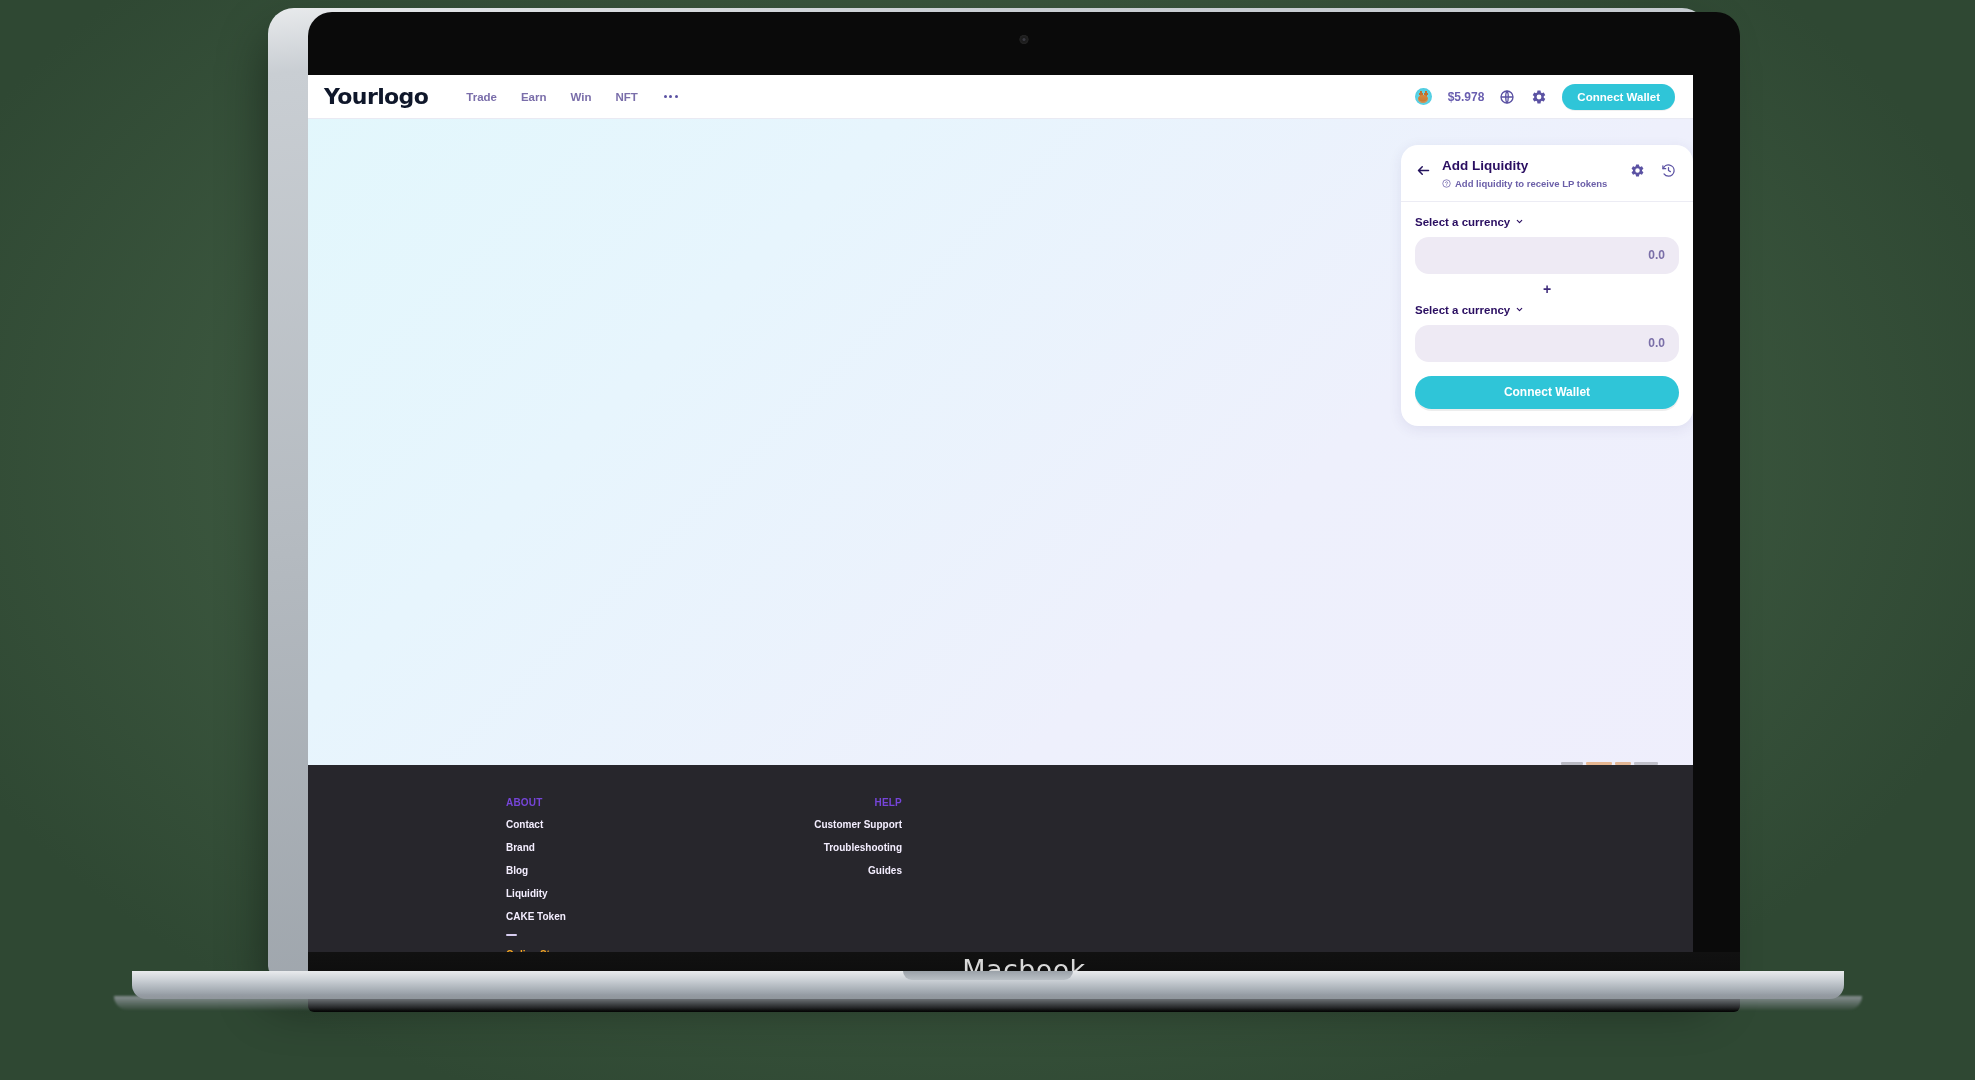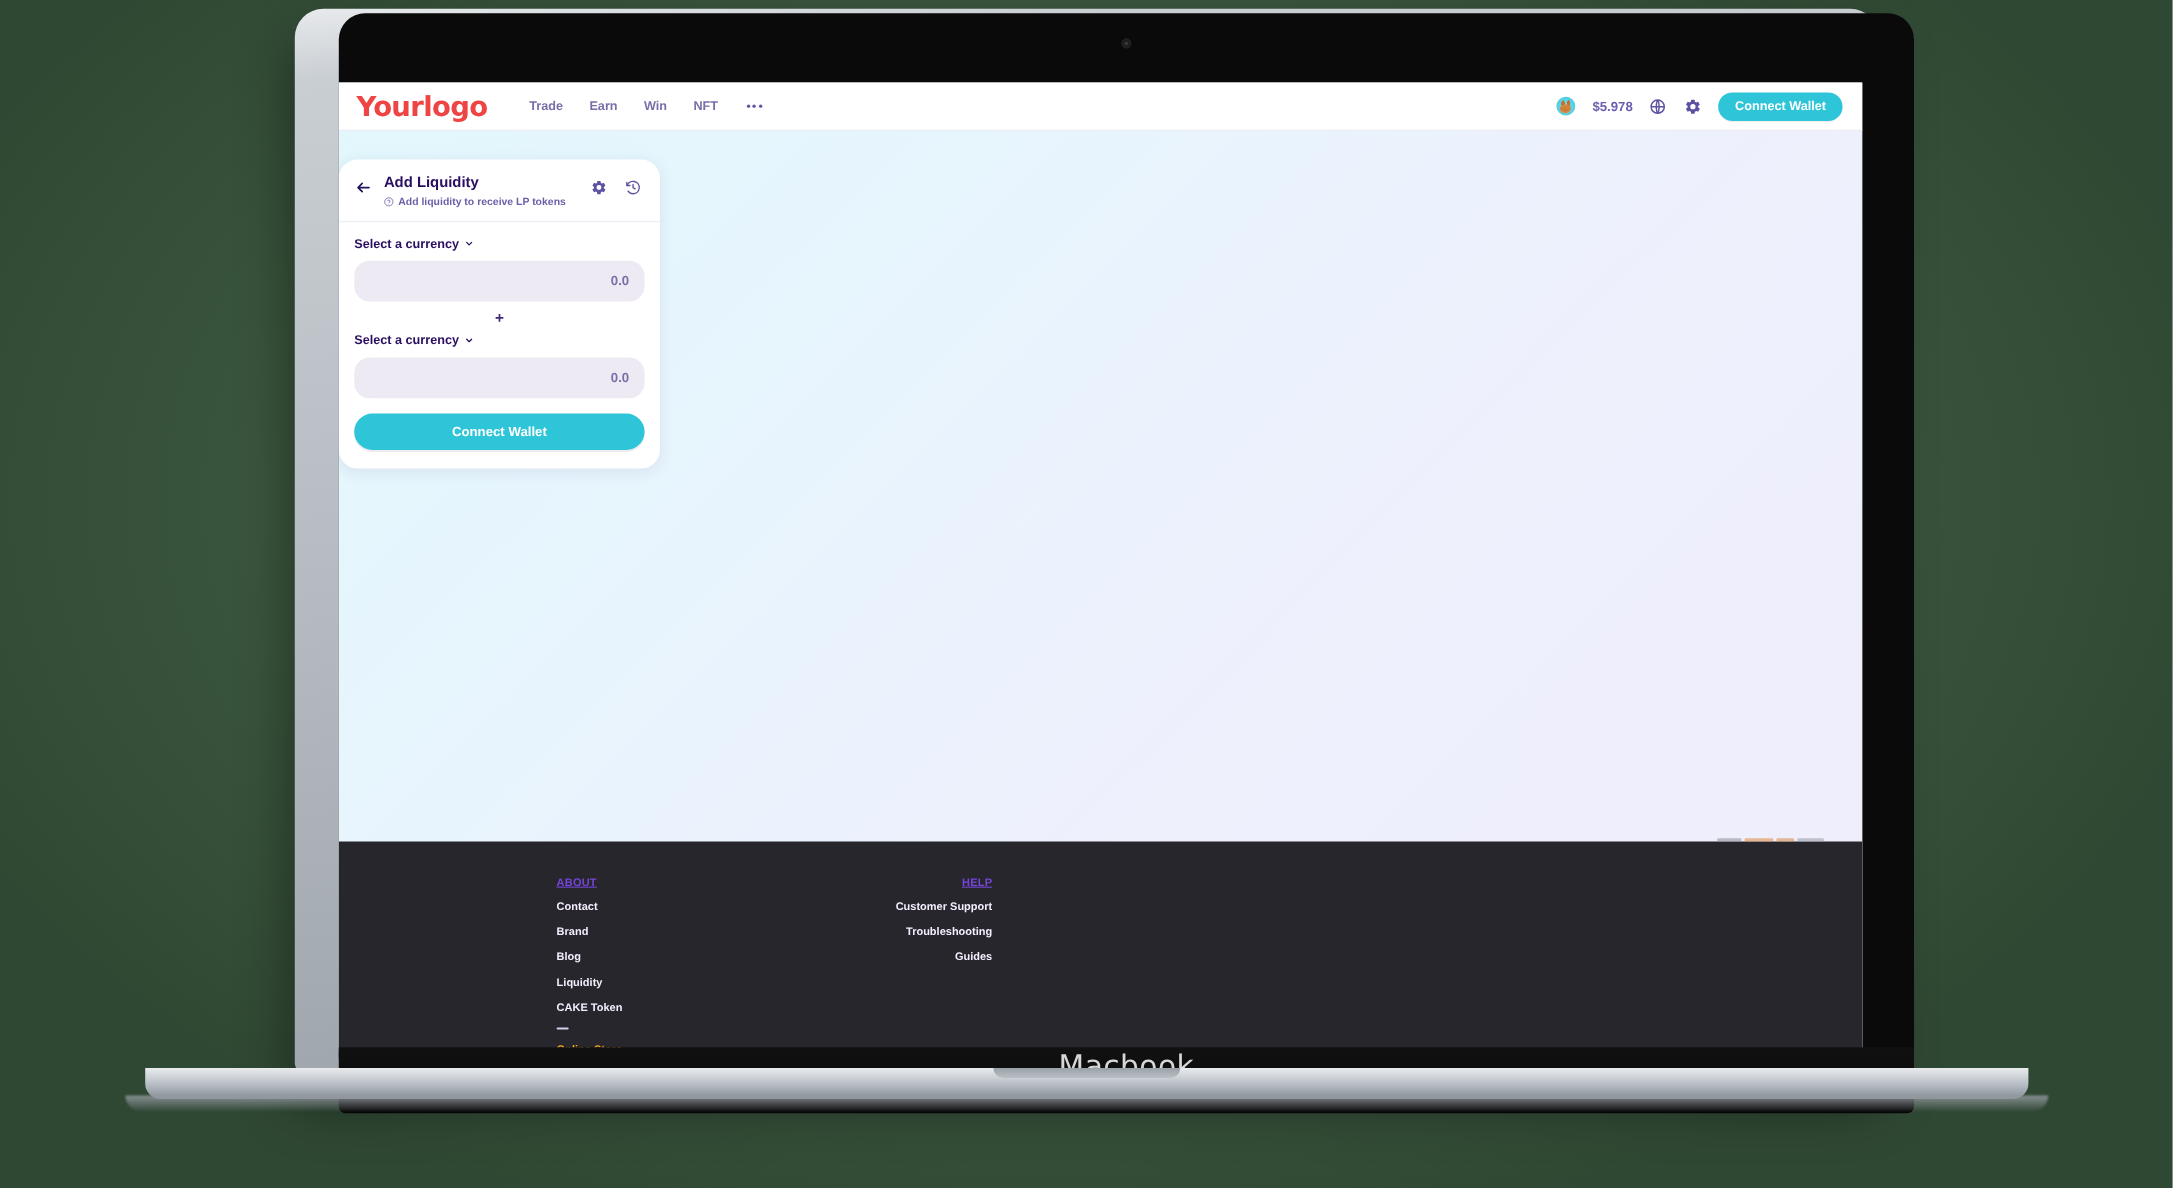--- a/index.html
+++ b/index.html
@@ -161,22 +161,22 @@
     align-items: center;
     padding: 0 18px 0 16px;
     flex: 0 0 auto;
     border-bottom: 1px solid #e9eaf3;
     z-index: 5;
   }
 
   #logo {
     font-family: "DejaVu Sans", sans-serif;
     font-weight: 700;
-    font-size: 25px;
-    color: #ef4444;
+    font-size: 22px;
+    color: #0f172a;
     letter-spacing: -0.6px;
     margin-right: 38px;
     white-space: nowrap;
   }
 
   .nav-links {
     display: flex;
     align-items: center;
     gap: 24px;
   }
@@ -275,21 +275,21 @@
     white-space: nowrap;
     font-family: "Liberation Sans", sans-serif;
     box-shadow: 0 1px 0 rgba(0,0,0,0.06);
   }
 
   
   #main {
     flex: 1 1 auto;
     position: relative;
     display: flex;
-    justify-content: flex-start;
+    justify-content: flex-end;
     align-items: flex-start;
     padding-top: 26px;
   }
 
   #liquidity-card {
     width: 292px;
     background: #ffffff;
     border-radius: 17px;
     box-shadow: 0 3px 14px rgba(55, 40, 110, 0.09);
     overflow: hidden;
@@ -444,21 +444,20 @@
   .footer-col { width: 198px; }
   .footer-col.help { width: 198px; text-align: right; }
 
   .footer-heading {
     font-size: 10px;
     font-weight: 700;
     color: #7645d9;
     margin-bottom: 11px;
     letter-spacing: 0.2px;
     text-transform: uppercase;
-    text-decoration: underline;
   }
 
   .footer-link {
     font-size: 10px;
     font-weight: 600;
     color: #f4eeff;
     margin-bottom: 12px;
     cursor: pointer;
     white-space: nowrap;
   }

